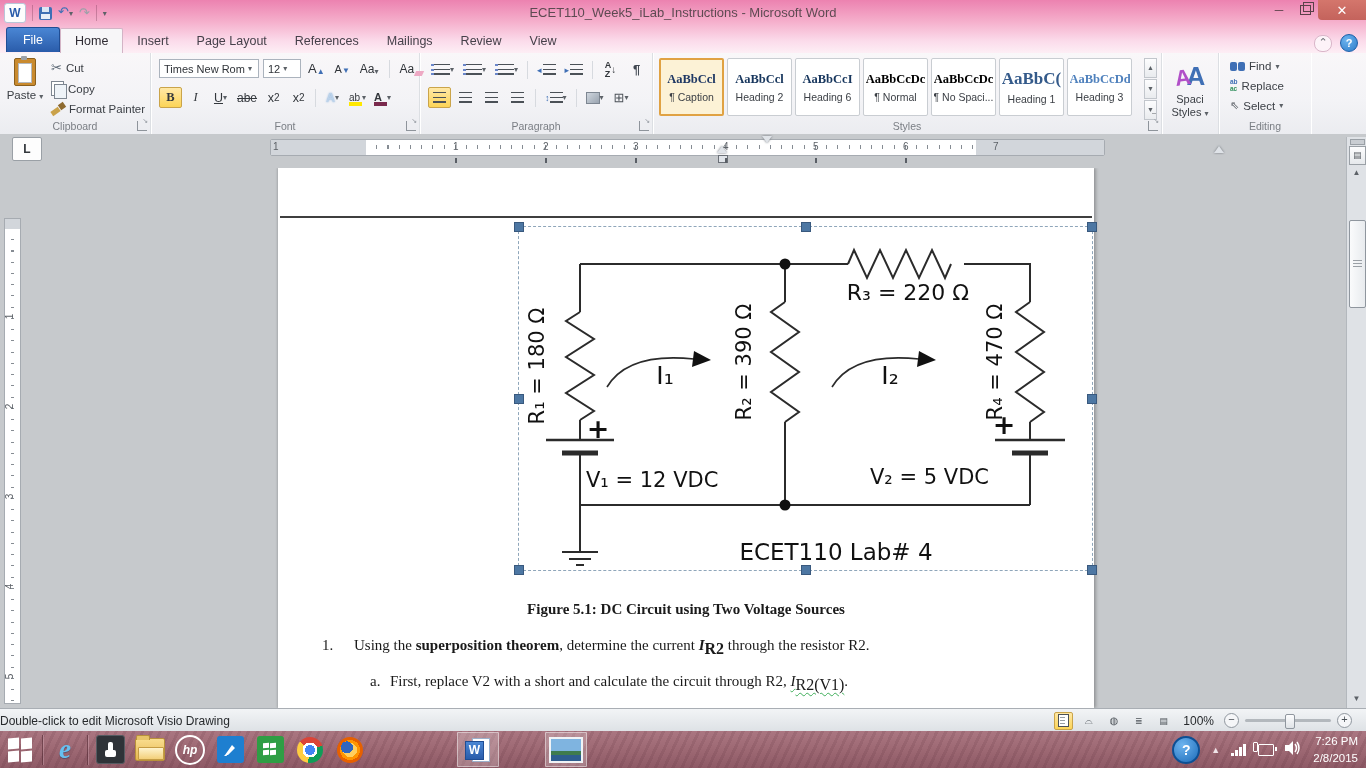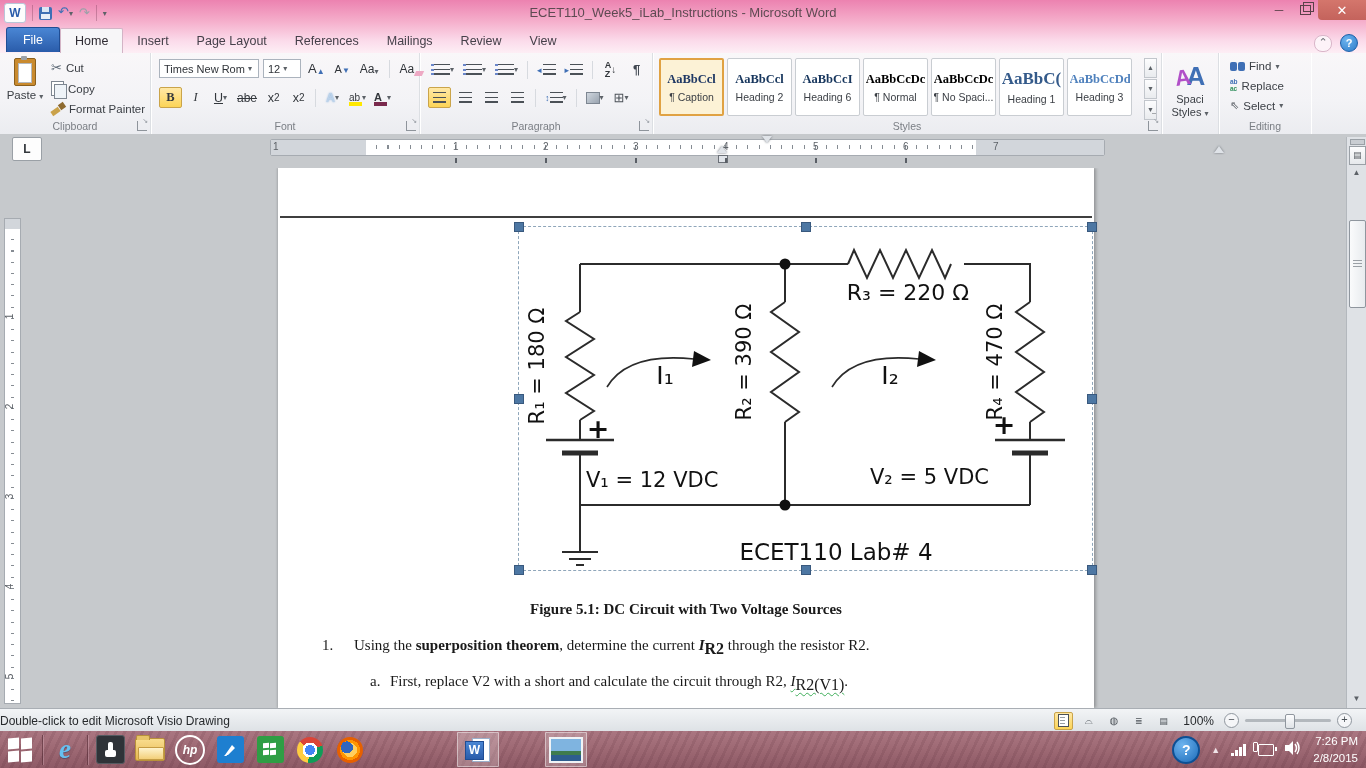--- a/index.html
+++ b/index.html
@@ -624,21 +624,21 @@
         <div class="handle" style="left:-4px;top:-4px"></div>
         <div class="handle" style="left:283px;top:-4px"></div>
         <div class="handle" style="right:-4px;top:-4px"></div>
         <div class="handle" style="left:-4px;top:168px"></div>
         <div class="handle" style="right:-4px;top:168px"></div>
         <div class="handle" style="left:-4px;bottom:-4px"></div>
         <div class="handle" style="left:283px;bottom:-4px"></div>
         <div class="handle" style="right:-4px;bottom:-4px"></div>
       </div>
 
-      <div class="figcap">Figure 5.1: DC Circuit with Two Voltage Sources</div>
+      <div class="figcap">Figure 5.1: DC Circuit using Two Voltage Sources</div>
 
       <div class="li1">1.</div>
       <div class="li1t">
         <span>Using the </span><b>superposition theorem</b><span>, determine the current </span><b><i>I</i><sub>R2</sub></b><span> through the resistor R2.</span>
       </div>
 
       <div class="lia">a.</div>
       <div class="liat">
         <span>First, replace V2 with a short and calculate the circuit through R2, </span><i class="wavy">I</i><sub class="wavy">R2(V1)</sub><span>.</span>
       </div>

